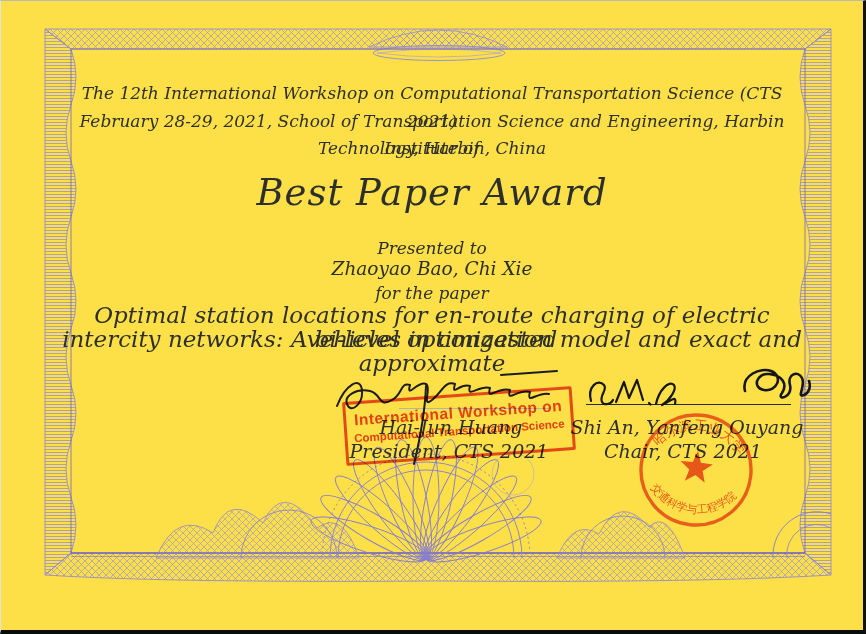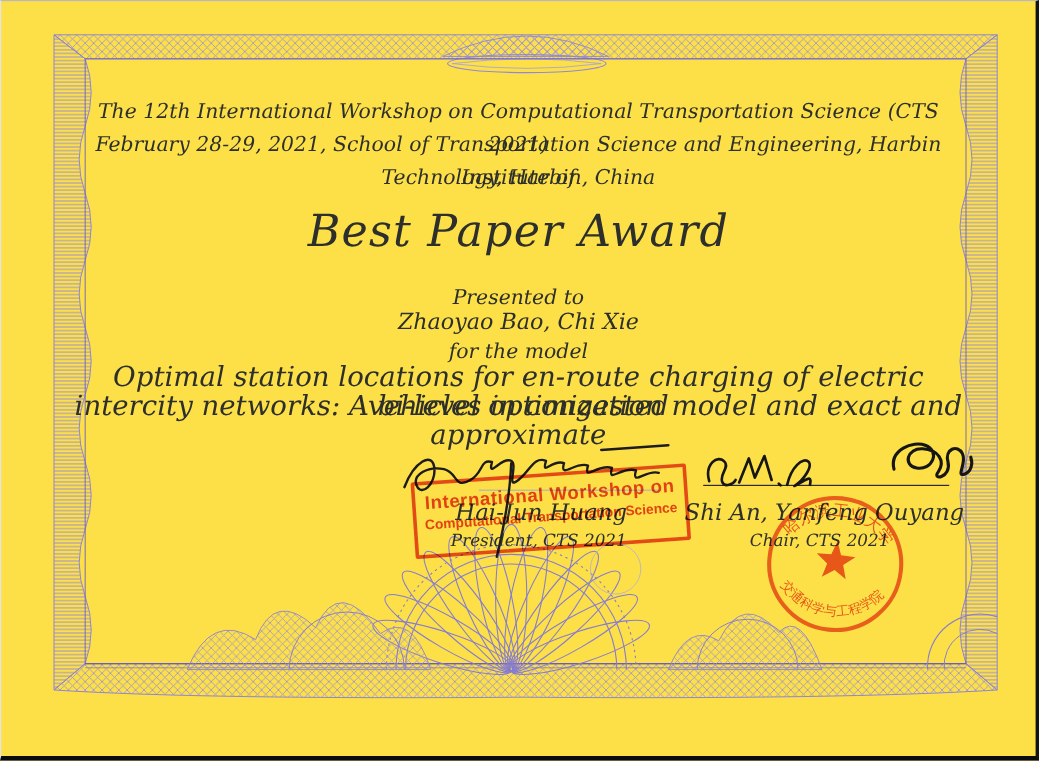--- a/index.html
+++ b/index.html
@@ -18,21 +18,21 @@
   }
   .abs{position:absolute;}
   .ctext{left:60px;right:60px;text-align:center;}
   .italic{font-style:italic;}
   .header-line{font-size:17px;line-height:27.5px;}
   .cert-title{font-size:37px;line-height:48px;letter-spacing:1px;text-align:center;}
   .small-line{font-size:17px;line-height:22px;}
   .recipients{font-size:18.5px;}
   .paper-line{font-size:23px;line-height:24px;}
   .sig-name{font-size:19px;line-height:24px;}
-  .sig-role{font-size:14px;line-height:24px;}
+  .sig-role{font-size:19px;line-height:24px;}
   .sig-line{border-top:1.4px solid #2b2b2b;height:0;}
   .sig-line.faint{border-top:1.2px solid #b3b3b3;}
   .stamp-rect{
     left:343px;top:393px;width:224px;height:58px;
     border:3.5px solid rgba(223,43,32,.8);
     border-radius:2px;
     transform:rotate(-4deg);
     text-align:center;
     mix-blend-mode:multiply;
     color:rgba(223,43,32,.85);
@@ -107,21 +107,21 @@
   </svg>
 
   <div class="abs ctext italic header-line" style="top:79px;">The 12th International Workshop on Computational Transportation Science (CTS 2021)</div>
   <div class="abs ctext italic header-line" style="top:106.5px;">February 28-29, 2021, School of Transportation Science and Engineering, Harbin Institute of</div>
   <div class="abs ctext italic header-line" style="top:134px;">Technology, Harbin, China</div>
 
   <div class="abs ctext italic cert-title" style="top:168px;">Best Paper Award</div>
 
   <div class="abs ctext italic small-line" style="top:236px;">Presented to</div>
   <div class="abs ctext italic recipients" style="top:257px;">Zhaoyao Bao, Chi Xie</div>
-  <div class="abs ctext italic small-line" style="top:281px;">for the model</div>
+  <div class="abs ctext italic small-line" style="top:281px;">for the paper</div>
 
   <div class="abs ctext italic paper-line" style="top:302px;">Optimal station locations for en-route charging of electric vehicles in congested</div>
   <div class="abs ctext italic paper-line" style="top:326px;">intercity networks: A bi-level optimization model and exact and approximate</div>
 
   <div class="abs sig-line faint" style="left:398px;top:407px;width:150px;"></div>
   <div class="abs sig-line" style="left:585px;top:403px;width:205px;"></div>
 
   <svg class="abs overlay" style="left:0;top:0;" width="862" height="630" viewBox="0 0 862 630" fill="none" stroke-linecap="round" stroke-linejoin="round">
     <path stroke="#1c1c1c" stroke-width="2" d="M336,405 C344,384 360,374 361,390 C362,402 350,414 346,403 C343,395 355,387 369,390 C381,393 377,407 391,399 C402,393 399,381 409,384 C405,399 417,379 425,383 C431,386 420,408 431,399 C441,391 444,379 454,383 C450,397 459,381 469,385 C465,399 479,383 489,387 C485,401 497,385 509,389 C505,403 517,387 529,391 C525,405 537,390 548,393"></path>
     <path stroke="#1c1c1c" stroke-width="2" d="M425,385 C424,412 418,442 413,463"></path>

